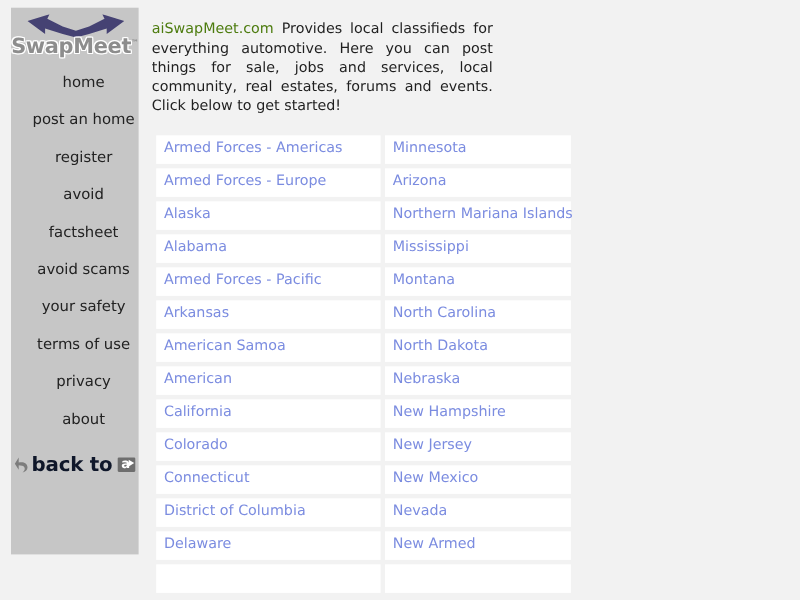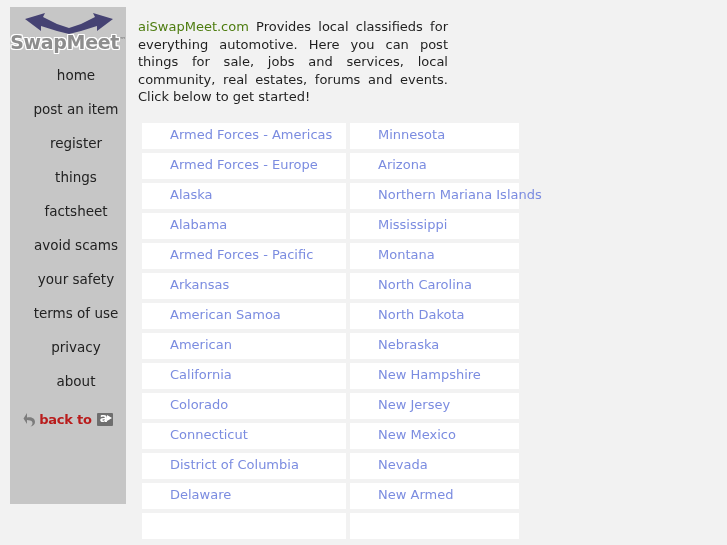--- a/index.html
+++ b/index.html
@@ -99,23 +99,23 @@
     cursor: pointer;
     text-decoration: none;
   }
   .back-arrow {
     width: 15px;
     height: 15px;
     margin-right: 1px;
     flex: none;
   }
   .back-label {
-    font-size: 13px;
+    font-size: 18px;
     font-weight: bold;
-    color: #b91c1c;
+    color: #0f172a;
     letter-spacing: -0.2px;
   }
   .back-mini-logo {
     width: 16px;
     height: 13px;
     margin-left: 5px;
     background: #6e6e6e;
     border-radius: 1px;
     position: relative;
     flex: none;
@@ -182,43 +182,42 @@
   #locations td.col-left  { width: 197px; }
   #locations td.col-right { width: 162px; }
   .loc-link {
     font-size: 13px;
     color: #7b8ce0;
     text-decoration: none;
     white-space: nowrap;
     cursor: pointer;
     display: block;
     line-height: 16px;
-    margin-left: 21px;
   }
 </style>
 </head>
 <body>
 
 <div id="page">
 
   <div id="sidebar">
 
     <div class="logo-box">
       <svg class="logo-arrow" viewBox="0 0 92 22">
         <path d="M2 6 L22 0 L20 4 L34 11 L46 15 L58 11 L72 4 L70 0 L90 6 L74 18 L74 13 L58 18 L46 21 L34 18 L18 13 L18 18 Z" fill="#454273"></path>
       </svg>
       <div class="logo-word">
         <span>SwapMeet</span><span class="logo-tm">™</span>
       </div>
     </div>
 
     <a class="nav-item">home</a>
-    <a class="nav-item">post an item</a>
+    <a class="nav-item">post an home</a>
     <a class="nav-item">register</a>
-    <a class="nav-item">things</a>
+    <a class="nav-item">avoid</a>
     <a class="nav-item">factsheet</a>
     <a class="nav-item">avoid scams</a>
     <a class="nav-item">your safety</a>
     <a class="nav-item">terms of use</a>
     <a class="nav-item">privacy</a>
     <a class="nav-item">about</a>
 
     <a class="nav-back">
       <svg class="back-arrow" viewBox="0 0 15 15">
         <path d="M4 1 L4 5.5 C8 4.5 12 6 12 10 C12 12.5 10 14 7.5 14.5 C10.5 12.5 10 9 7 8.5 L4 8 L4 12 L0.5 6.5 Z" fill="#7c7c7c"></path>

